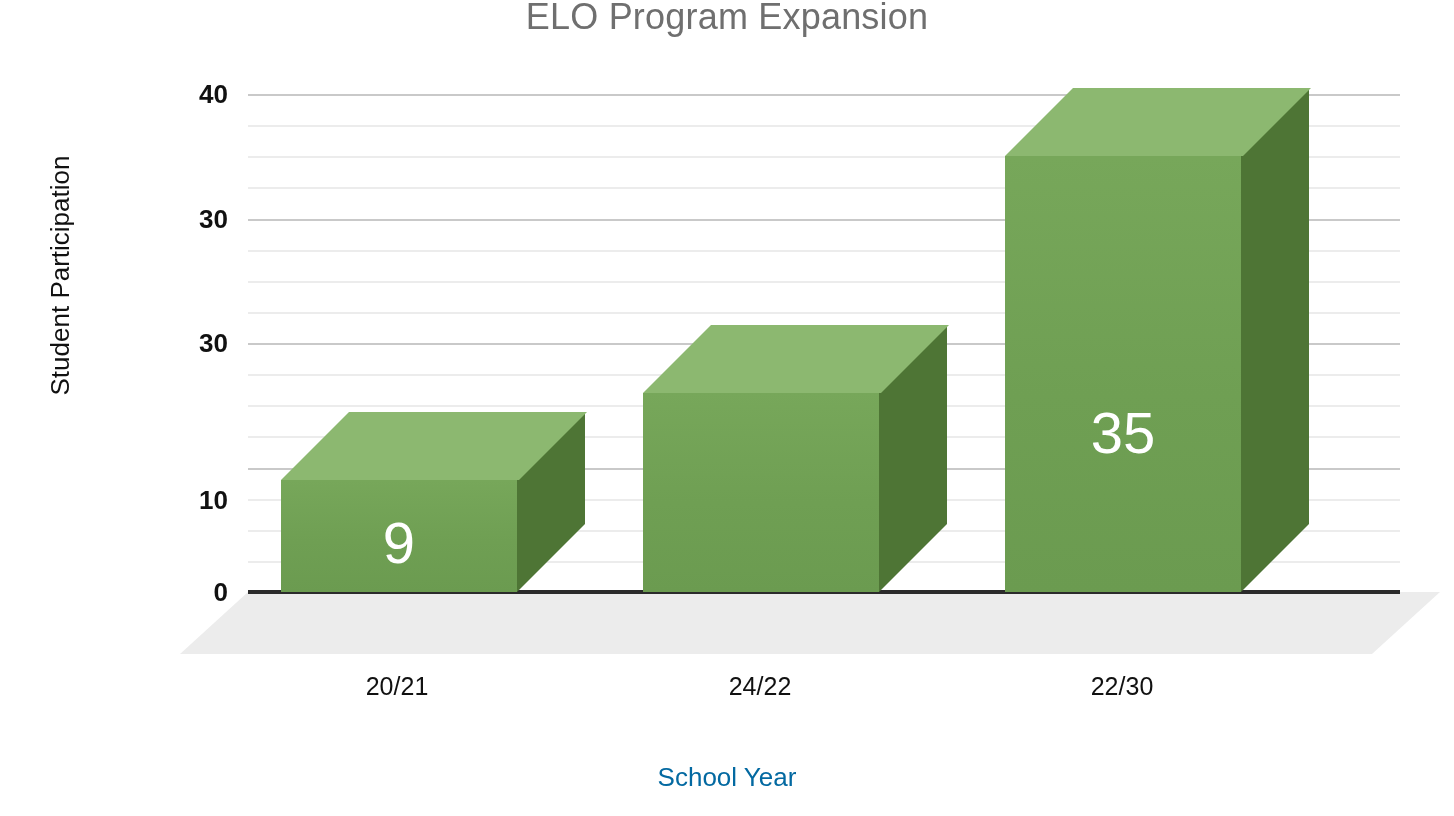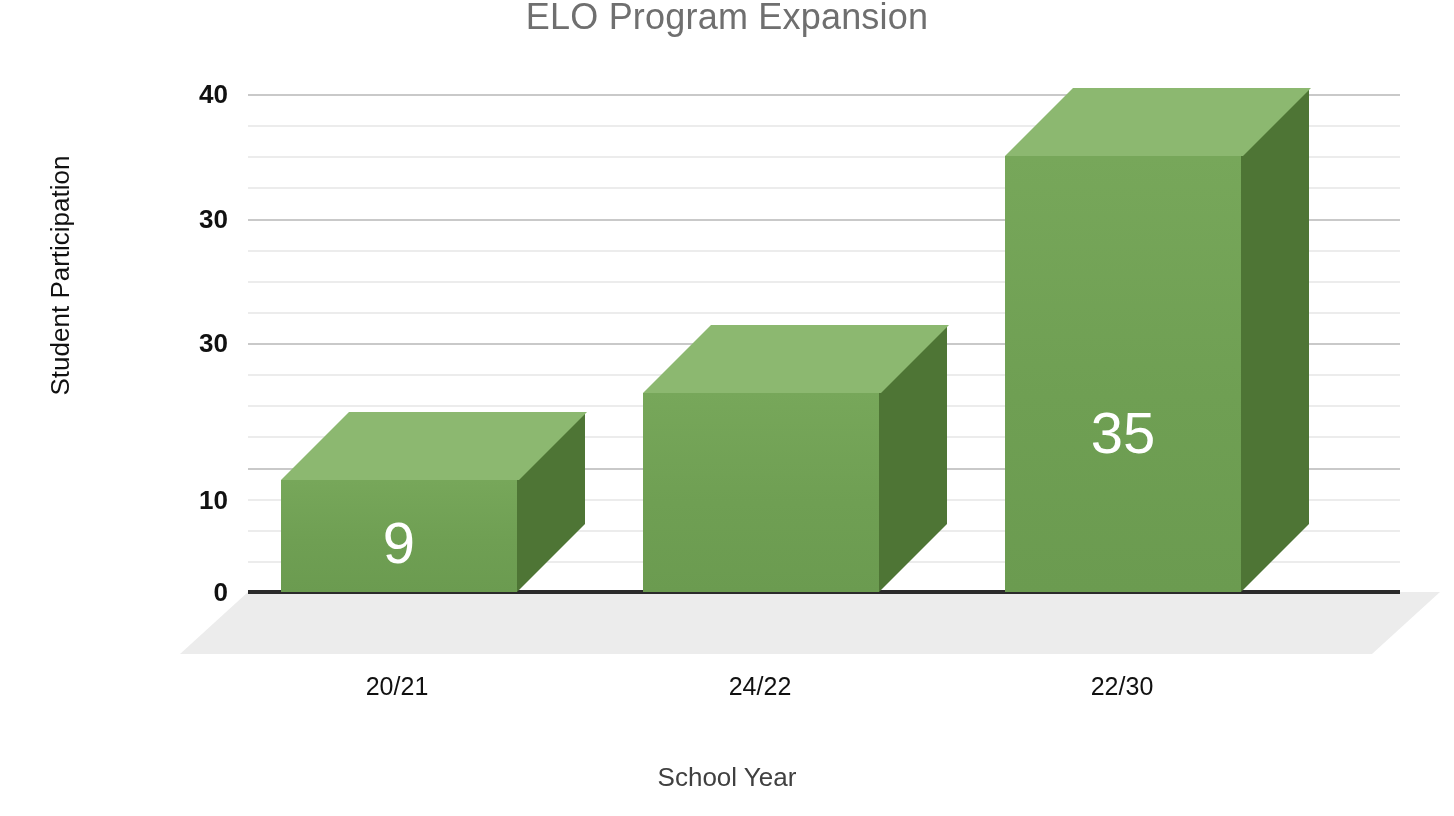--- a/index.html
+++ b/index.html
@@ -28,21 +28,21 @@
     left:-150px; top:260px;
     width:420px;
     text-align:center;
     font-size:26px;color:#111;
     transform:rotate(-90deg);
     transform-origin:center center;
     white-space:nowrap;
   }
   .xtitle{
     position:absolute;left:0;top:762px;width:1454px;
-    text-align:center;font-size:26px;color:#404040;
+    text-align:center;font-size:26px;color:#0369a1;
     white-space:nowrap;
   }
 
   
   .plot{
     position:absolute;
     left:248px; top:94px;
     width:1152px; height:498px;
   }
   .gridline{

